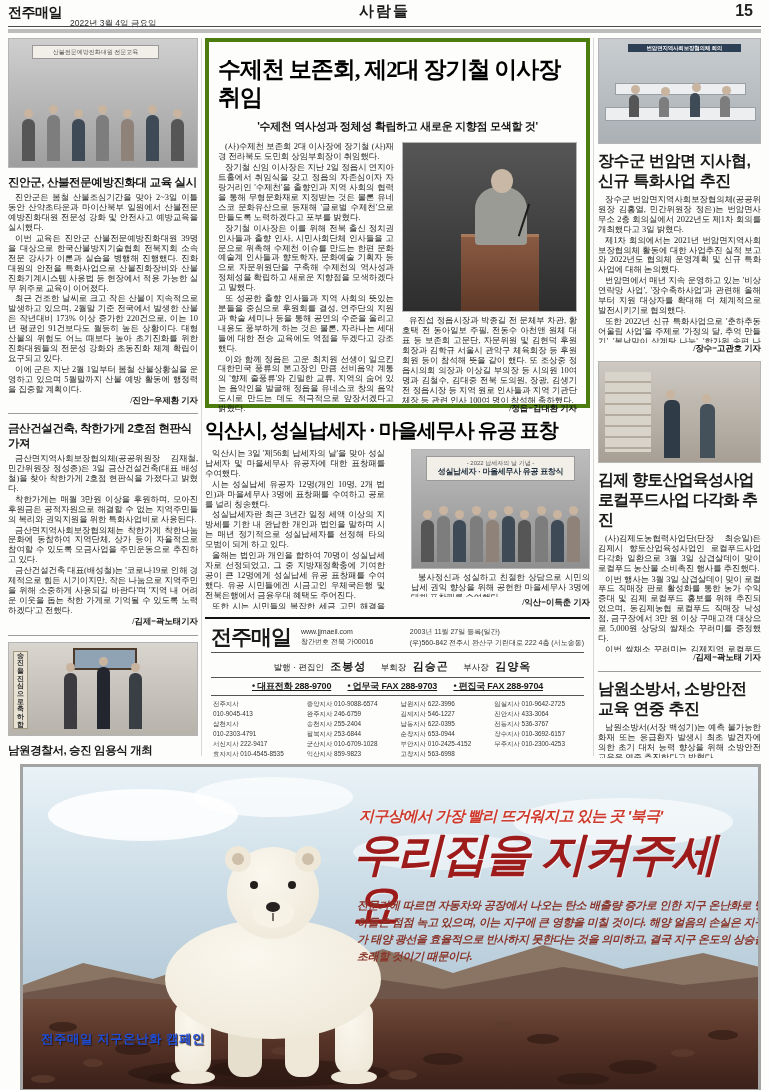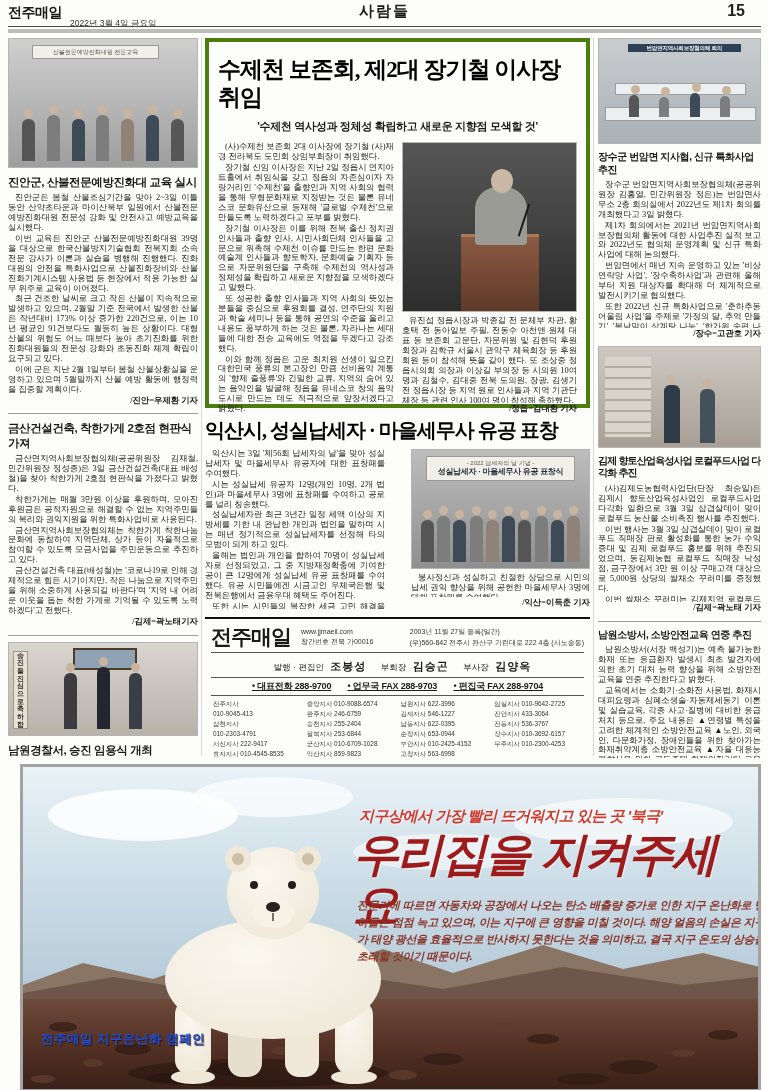--- a/index.html
+++ b/index.html
@@ -2,21 +2,21 @@
 <html><head>
 <meta charset="utf-8">
 <style>
   html,body{margin:0;padding:0;}
   body{width:769px;height:1090px;position:relative;background:#fdfdfc;font-family:"Liberation Sans",sans-serif;color:#1a1a1a;overflow:hidden;}
   
   .hdr{position:absolute;left:8px;right:8px;top:3px;height:22px;}
   .hdr .mast{position:absolute;left:0;top:2px;font:bold 14px/1 "Liberation Sans",sans-serif;letter-spacing:-0.5px;}
   .hdr .date{position:absolute;left:62px;top:16px;font:8.5px/1 "Liberation Sans",sans-serif;color:#333;}
   .hdr .sect{position:absolute;left:0;right:0;top:1px;text-align:center;font:bold 15px/1 "Liberation Serif",serif;letter-spacing:2px;}
-  .hdr .pg{position:absolute;right:16px;top:0;font:bold 16px/1 "Liberation Sans",sans-serif;color:#222;}
+  .hdr .pg{position:absolute;right:8px;top:0;font:bold 16px/1 "Liberation Sans",sans-serif;color:#222;}
   .hdr-rule{position:absolute;left:8px;right:8px;top:26px;height:6px;border-top:1px solid #4a4a4a;background:linear-gradient(#bdbdbd,#bdbdbd) no-repeat 0 2px/100% 4px;}
   
   .vsep{position:absolute;top:38px;height:718px;width:1px;background:#d8d8d8;}
   .col{position:absolute;top:38px;overflow:hidden;}
   .col-left{left:8px;width:190px;height:720px;}
   .col-center{left:205px;width:385px;height:720px;}
   .col-right{left:598px;width:163px;height:720px;}
   .photo{position:relative;overflow:hidden;border:1px solid #b5b5b5;background:linear-gradient(#cfcfcf,#9e9e9e);}
   .h-sans{font:bold 11.5px/1.25 "Liberation Sans",sans-serif;letter-spacing:-0.4px;margin:7px 0 4px;}
   .bodytxt p{font:8.4px/1.18 "Liberation Serif",serif;margin:0 0 1px;text-align:justify;text-indent:7px;color:#191919;}
@@ -63,21 +63,21 @@
   .mh-row{border-top:1px solid #555;text-align:center;padding:3px 0;}
   .mh-pub span.lbl{font:8.5px/1 "Liberation Sans",sans-serif;color:#222;margin:0 2px 0 10px;}
   .mh-pub span.nm{font:bold 11px/1 "Liberation Sans",sans-serif;letter-spacing:1px;}
   .mh-tel{font:bold 9px/1.2 "Liberation Sans",sans-serif;letter-spacing:-0.2px;}
   .mh-tel span{margin:0 7px;text-decoration:underline;}
   .branches{border-top:1px solid #555;display:grid;grid-template-columns:1fr 1fr 1fr 1fr;padding:3px 2px;column-gap:6px;}
   .branches div{font:6.4px/1.55 "Liberation Sans",sans-serif;color:#333;white-space:nowrap;overflow:hidden;}
   
   .iksan-headline{font:bold 20px/1.2 "Liberation Serif",serif;letter-spacing:-1px;margin:10px 0 7px;color:#000;}
   
-  .col-right .h-sans{font-size:10px;}
+  .col-right .h-sans{font-size:16px;}
   .h-tight{letter-spacing:-0.8px;font-size:10px;}
   
   .ad{position:absolute;left:20px;right:8px;top:764px;height:322px;border:3px solid #a3a3a3;overflow:hidden;background:#dfe9ef;}
   .ad svg{position:absolute;left:0;top:0;}
   .ad-tagline{position:absolute;left:336px;top:40px;font:bold italic 15px/1.2 "Liberation Sans",sans-serif;font-style:italic;color:#cf3a2d;letter-spacing:-0.5px;text-shadow:0 0 3px rgba(255,255,255,.8);}
   .ad-headline{position:absolute;left:330px;top:62px;font:bold 46px/1.1 "Liberation Sans",sans-serif;font-style:italic;color:#9e1b1b;letter-spacing:-2px;text-shadow:1px 1px 0 rgba(255,255,255,.55);}
   .ad-body{position:absolute;left:334px;top:130px;width:408px;font:bold 11px/1.55 "Liberation Sans",sans-serif;font-style:italic;color:#8a352a;text-align:justify;letter-spacing:-0.3px;}
   .ad-caption{position:absolute;left:18px;bottom:44px;font:bold 12.5px/1 "Liberation Sans",sans-serif;color:#1d4ed8;text-shadow:1px 1px 1px #2e1710;letter-spacing:0.5px;}
 </style>
 </head>

